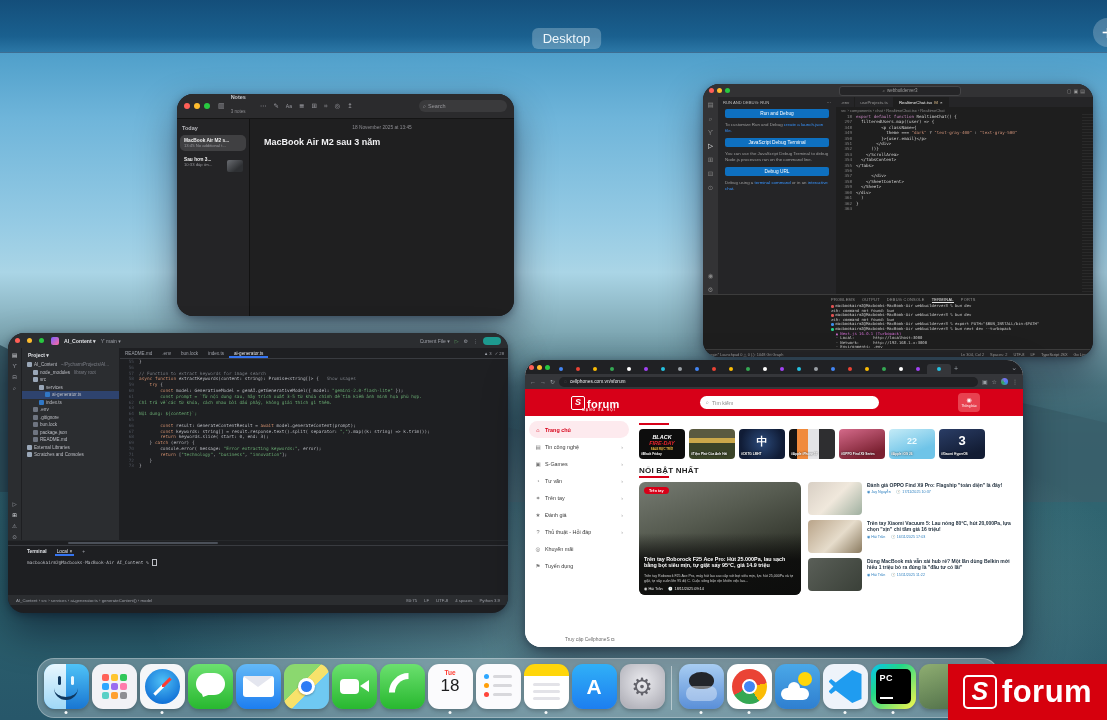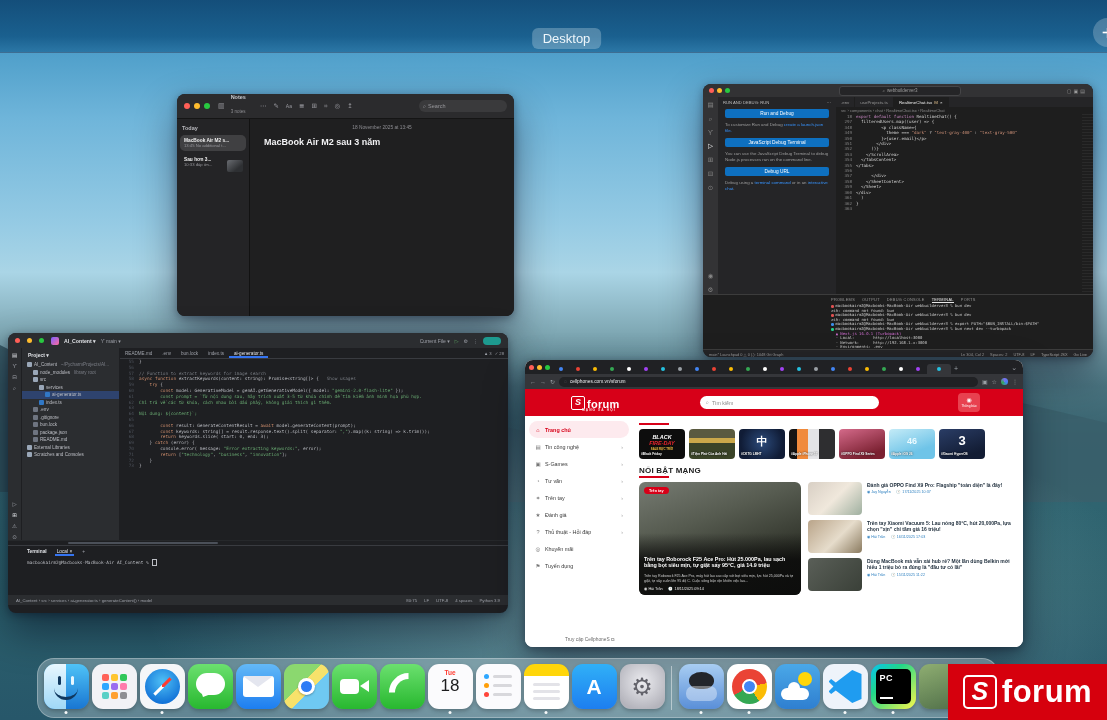--- a/index.html
+++ b/index.html
@@ -8,21 +8,21 @@
   .topbar{position:absolute;left:0;top:0;width:100%;height:52px;background:linear-gradient(180deg,#144e7a,#1a608f 70%,#2b77a6);border-bottom:1px solid rgba(255,255,255,.18);z-index:5;}
   .space-pill{position:absolute;left:50%;top:28px;transform:translateX(-50%);background:rgba(210,228,240,.30);color:#eef6fb;font-size:13px;padding:3px 11px;border-radius:6px;}
   .add-space{position:absolute;right:11px;top:18px;width:29px;height:29px;border-radius:50%;background:rgba(255,255,255,.22);border:none;color:#fff;font-size:20px;line-height:26px;text-align:center;padding:0;}
   
   .wallpaper{position:absolute;left:0;top:52px;width:100%;height:668px;background:linear-gradient(180deg,#4f9fca 0%,#6fb5da 10%,#96cbe4 26%,#aad5e6 33%,#7fa8b4 42%,#4a7480 50%,#35606c 58%,#2f6470 68%,#2b5f6b 80%,#27576a 100%);}
   .mtn{position:absolute;opacity:.85;}
   .m1{left:0;top:230px;width:420px;height:210px;background:#2e4f5a;clip-path:polygon(0 100%,0 30%,22% 52%,40% 38%,62% 70%,78% 58%,100% 100%);}
   .m2{left:380px;top:250px;width:740px;height:200px;background:#3a5f6b;clip-path:polygon(0 100%,8% 55%,26% 70%,44% 40%,66% 66%,84% 48%,100% 62%,100% 100%);}
   .waterlight{position:absolute;left:0;top:300px;width:100%;height:368px;background:radial-gradient(ellipse at 58% 70%,rgba(195,228,232,.45),rgba(195,228,232,0) 55%);}
   
-  .win{position:absolute;border-radius:8px;box-shadow:0 18px 40px rgba(0,0,20,.45),0 2px 8px rgba(0,0,20,.35);z-index:10;overflow:hidden;}
+  .win{position:absolute;border-radius:16px;box-shadow:0 18px 40px rgba(0,0,20,.45),0 2px 8px rgba(0,0,20,.35);z-index:10;overflow:hidden;}
   .tl{display:inline-block;width:6px;height:6px;border-radius:50%;margin-right:4px;}
   .tl.r{background:#ff5f57}.tl.y{background:#febc2e}.tl.g{background:#28c840}
   
   #notes-win{left:177px;top:94px;width:337px;height:222px;background:#1f1f20;}
   .nt-titlebar{height:24px;background:#2b2b2d;border-bottom:1px solid #151515;display:flex;align-items:center;padding:0 7px;}
   .nt-title{margin-left:6px;line-height:1.05;}
   .nt-title b{display:block;font-size:5.5px;color:#c8c8cc;}
   .nt-title span{font-size:4.5px;color:#8e8e93;}
   .nt-tools{display:flex;gap:7px;margin-left:14px;color:#9a9aa0;font-size:6.5px;align-items:center;}
   .nt-search{margin-left:auto;width:80px;height:12px;background:#3a3a3c;border-radius:6px;color:#98989d;font-size:5.5px;display:flex;align-items:center;padding:0 4px;gap:2px;}
@@ -726,29 +726,29 @@
                 <span class="big">中</span>
                 <span class="lbl">#CKTG LMHT</span>
               </div>
               <div class="sf-chip chip-ip">
                 <span class="lbl">#Apple iPhone 17</span>
               </div>
               <div class="sf-chip chip-oppo">
                 <span class="lbl">#OPPO Find X9 Series</span>
               </div>
               <div class="sf-chip chip-ios">
-                <span class="big">46</span>
+                <span class="big">22</span>
                 <span class="lbl">#Apple iOS 26</span>
               </div>
               <div class="sf-chip chip-mi">
                 <span class="big">3</span>
                 <span class="lbl">#Xiaomi HyperOS</span>
               </div>
             </div>
-          <div class="sf-h" style="margin-top:7px;">NỔI BẬT MẠNG</div>
+          <div class="sf-h" style="margin-top:7px;">NỔI BẬT NHẤT</div>
           <div class="sf-underline"></div>
           <div class="sf-cols">
             <div class="sf-feat">
               <span class="tag">Trên tay</span>
               <div class="shade"></div>
               <div class="ftitle">Trên tay Roborock F25 Ace Pro: Hút 25.000Pa, lau sạch bằng bọt siêu mịn, tự giặt sấy 95°C, giá 14.9 triệu</div>
               <div class="fex">Trên tay Roborock F25 Ace Pro, máy hút lau cao cấp với bọt siêu mịn, lực hút 25,000Pa và tự giặt, tự sấy cuốn lên 95 độ C. Cuộc sống bận rộn khiến việc lau...</div>
               <div class="fmeta">
                 <span>◉ <span>Hải Trần</span></span>
                 <span>🕓 <span>18/11/2025 09:14</span></span>

